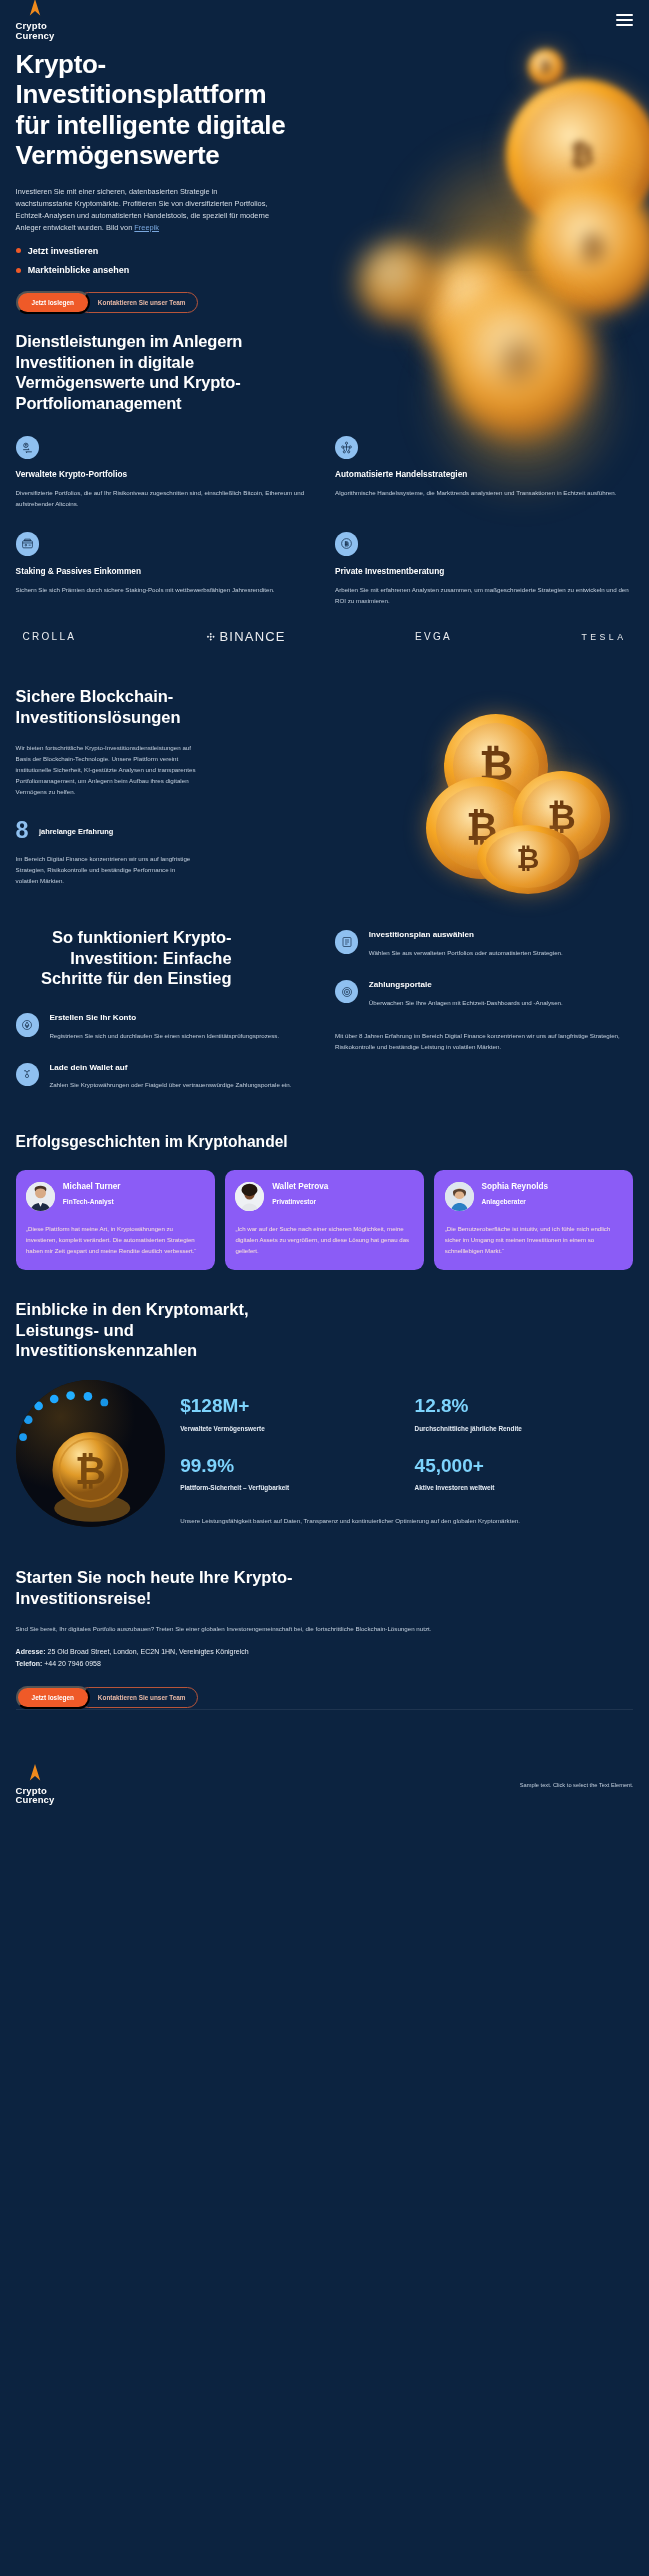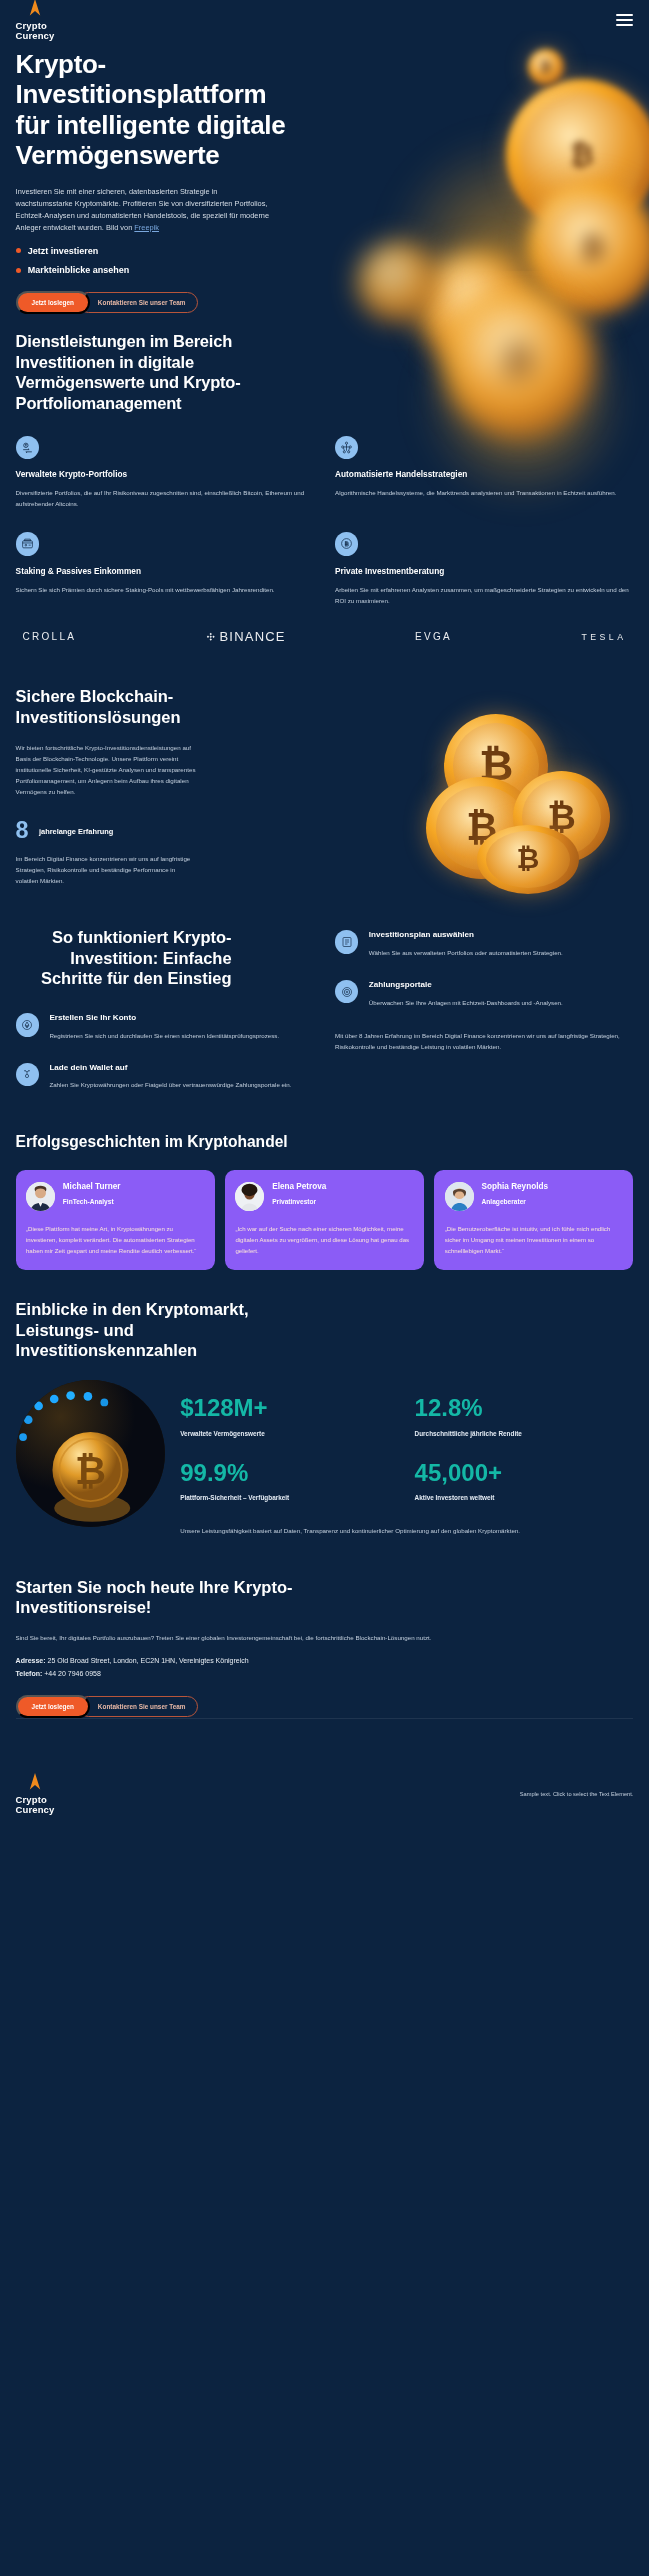--- a/index.html
+++ b/index.html
@@ -153,21 +153,21 @@
   
   .stats { padding-top:29px; }
   .stats-title { font-size:16.5px; line-height:1.26; font-weight:700; margin-bottom:19px; max-width:286px; }
   .stats-row { display:flex; gap:15.6px; align-items:flex-start; }
   .stats-img {
     width:149px; height:147px; border-radius:50%; flex:0 0 auto; overflow:hidden; position:relative;
     background:#1a1408;
   }
   .stats-right { flex:1; padding-top:15.6px; }
   .stats-grid { display:grid; grid-template-columns:1fr 1fr; gap:22.5px 15.6px; }
-  .stat-val { font-size:24px; font-weight:700; color:#14b8a6; line-height:1; margin-bottom:8.7px; }
+  .stat-val { font-size:19px; font-weight:700; color:#7dd3fc; line-height:1; margin-bottom:8.7px; }
   .stat-lbl { font-size:6.4px; font-weight:700; line-height:1.5; color:#e6edf5; }
   .stats-note { font-size:6.2px; line-height:1.8; color:#c4d0de; margin-top:22.5px; }
 
   
   .cta { padding-top:40px; }
   .cta-title { font-size:16.5px; line-height:1.26; font-weight:700; margin-bottom:14px; max-width:346px; }
   .cta-text { font-size:6.2px; line-height:1.8; color:#c4d0de; margin-bottom:12px; max-width:589px; }
   .cta-info { font-size:7px; line-height:1.75; color:#e9eef4; margin-bottom:15.6px; }
   .cta-info b { font-weight:700; }
 
@@ -247,21 +247,21 @@
 
   <div class="section services">
     <div class="hero-bg bg-coin" style="position:absolute; right:0; top:-43px; width:286px; height:260px;">
       <div class="glow" style="left:52px; top:26px; width:216px; height:208px;"></div>
       <div class="coin blur3" style="left:82px; top:17.3px; width:147px; height:147px;">
           <div class="rim" style="font-size:38px;">₿</div>
         </div>
     </div>
 
     <div class="services-head">
-      <h2 class="sec-title">Dienstleistungen im Bereich Investitionen in digitale Vermögenswerte und Krypto-Portfoliomanagement</h2>
+      <h2 class="sec-title">Dienstleistungen im Anlegern Investitionen in digitale Vermögenswerte und Krypto-Portfoliomanagement</h2>
     </div>
 
     <div class="svc-grid">
       <div>
         <div class="svc-icon">
           <svg width="13" height="13" viewBox="0 0 24 24" fill="none" stroke="#0c2340" stroke-width="1.4">
             <circle cx="9" cy="8" r="4"></circle>
               <path d="M9 5.8v4.4M7.6 7h2.8"></path>
             <path d="M4 16h11l-2-2M20 20H9l2 2"></path>
           </svg>
@@ -452,21 +452,21 @@
         <div class="tcard-head">
           <div class="avatar">
             <svg class="face" viewBox="0 0 40 40">
               <rect width="40" height="40" fill="#eef1f4"></rect>
               <circle cx="20" cy="17" r="7.2" fill="#7a4a2c"></circle>
               <ellipse cx="20" cy="11" rx="11" ry="8.5" fill="#23180f"></ellipse>
               <path d="M8 40c1.6-7.5 6.8-10.5 12-10.5S30.4 32.5 32 40z" fill="#e4e7ea"></path>
             </svg>
           </div>
           <div>
-            <div class="tname">Elena Petrova</div>
+            <div class="tname">Wallet Petrova</div>
             <div class="trole">Privatinvestor</div>
           </div>
         </div>
         <div class="tquote">„Ich war auf der Suche nach einer sicheren Möglichkeit, meine digitalen Assets zu vergrößern, und diese Lösung hat genau das geliefert.</div>
       </div>
 
       <div class="tcard">
         <div class="tcard-head">
           <div class="avatar">
             <svg class="face" viewBox="0 0 40 40">

